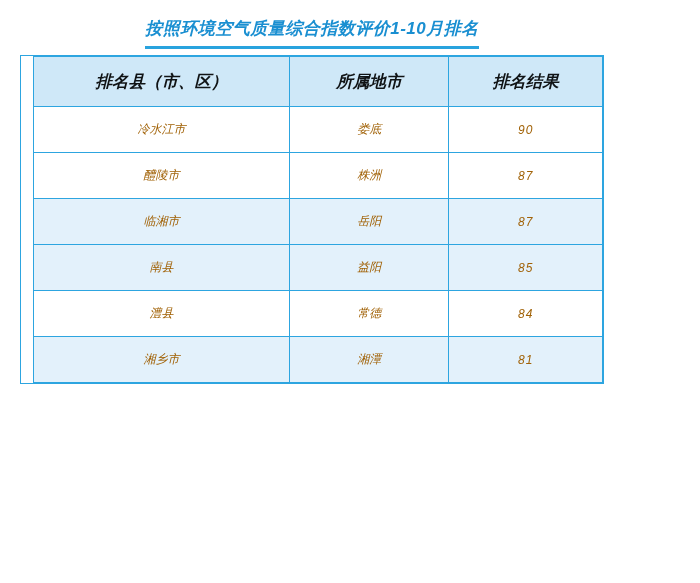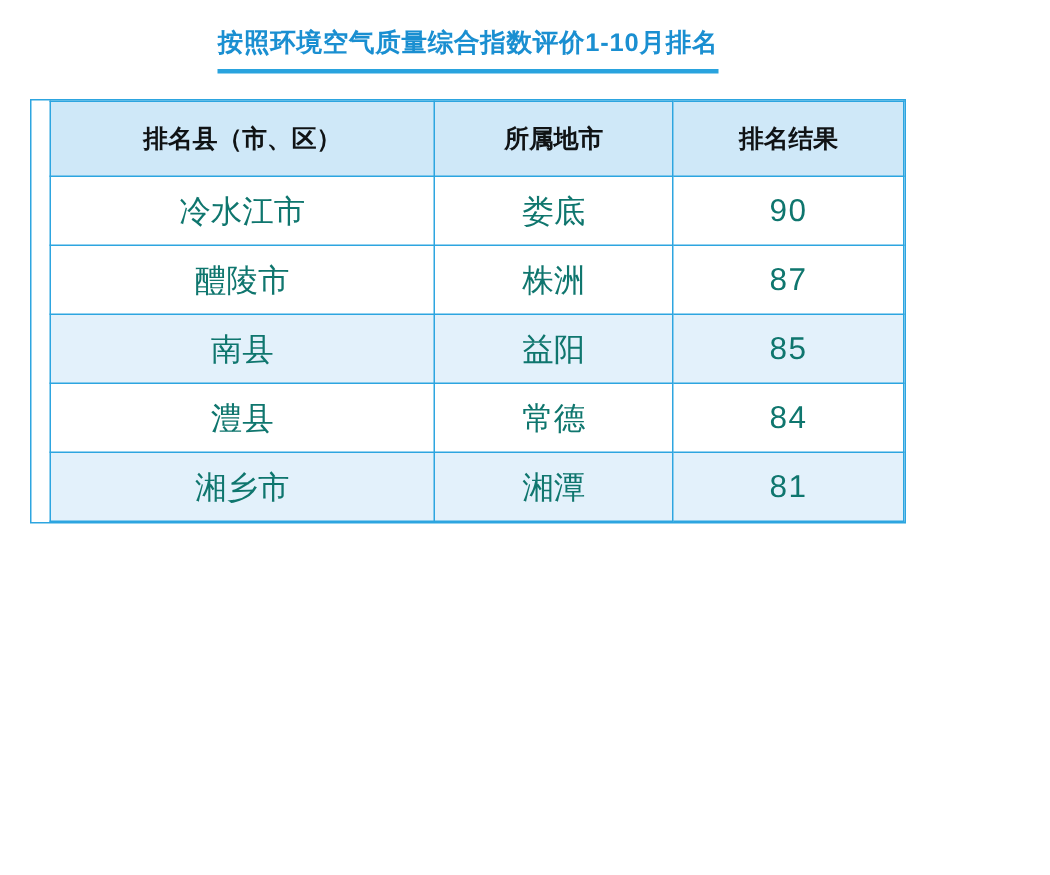--- a/index.html
+++ b/index.html
@@ -12,54 +12,55 @@
     background: #ffffff;
     font-family: "Liberation Sans", sans-serif;
     overflow: hidden;
   }
   .page {
     width: 624px;
     height: 583px;
     position: relative;
     box-sizing: border-box;
     padding: 0;
+    font-style: italic;
   }
   .title-wrap {
     padding-top: 18px;
     text-align: center;
   }
   .title {
     display: inline-block;
     font-size: 17px;
     font-weight: bold;
     color: #1a8fd1;
     letter-spacing: 0.5px;
     padding-bottom: 6px;
     border-bottom: 3px solid #29a3de;
     line-height: 22px;
   }
   .table-wrap {
-    margin: 17px 20px 0 20px;
+    margin: 6px 20px 0 20px;
     border: 1px solid #2da5e0;
     box-sizing: border-box;
     padding-left: 12px;
   }
   table {
     width: 100%;
     border-collapse: collapse;
     table-layout: fixed;
   }
   col.c1 { width: 45%; }
   col.c2 { width: 28%; }
   col.c3 { width: 27%; }
   th, td {
     border: 1px solid #2da5e0;
     text-align: center;
-    color: #0f766e;
-    font-size: 21px;
+    color: #a16207;
+    font-size: 12px;
     height: 45px;
     padding: 0;
   }
   thead th {
     background: #cfe8f8;
     font-weight: bold;
     font-size: 16.5px;
     height: 49px;
     color: #101315;
   }
@@ -102,20 +103,25 @@
           <td>冷水江市</td>
           <td>娄底</td>
           <td class="num">90</td>
         </tr>
         <tr class="odd">
           <td>醴陵市</td>
           <td>株洲</td>
           <td class="num">87</td>
         </tr>
         <tr class="even">
+          <td>临湘市</td>
+          <td>岳阳</td>
+          <td class="num">87</td>
+        </tr>
+        <tr class="even">
           <td>南县</td>
           <td>益阳</td>
           <td class="num">85</td>
         </tr>
         <tr class="odd">
           <td>澧县</td>
           <td>常德</td>
           <td class="num">84</td>
         </tr>
         <tr class="even">

